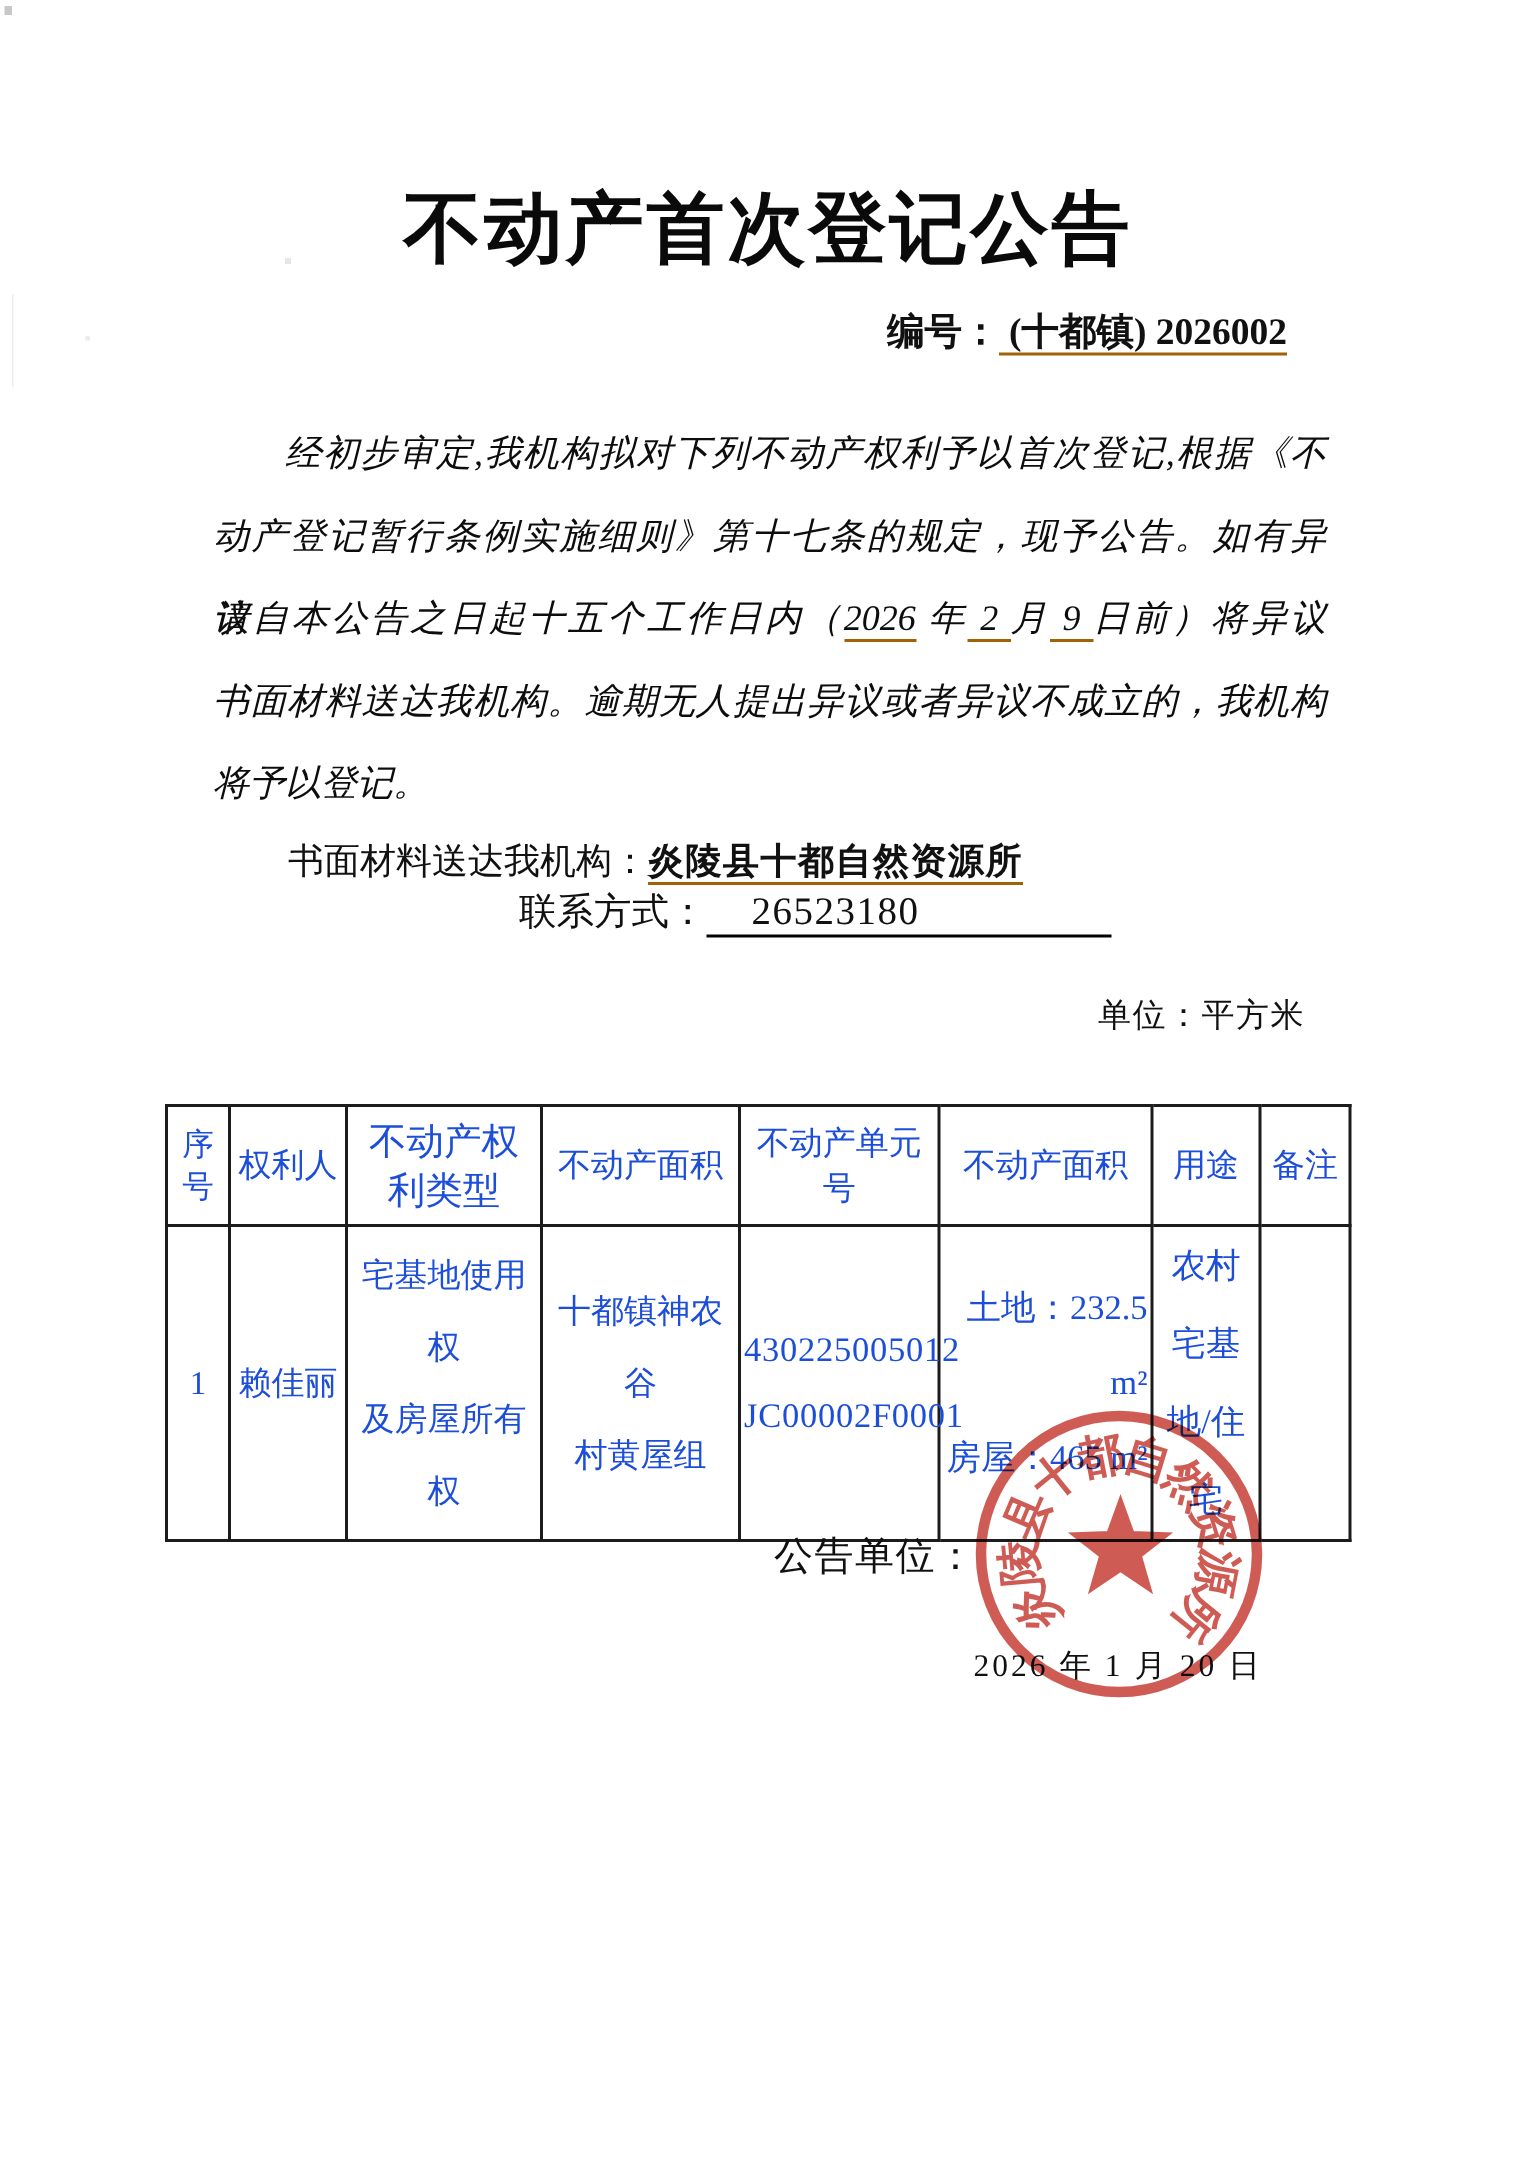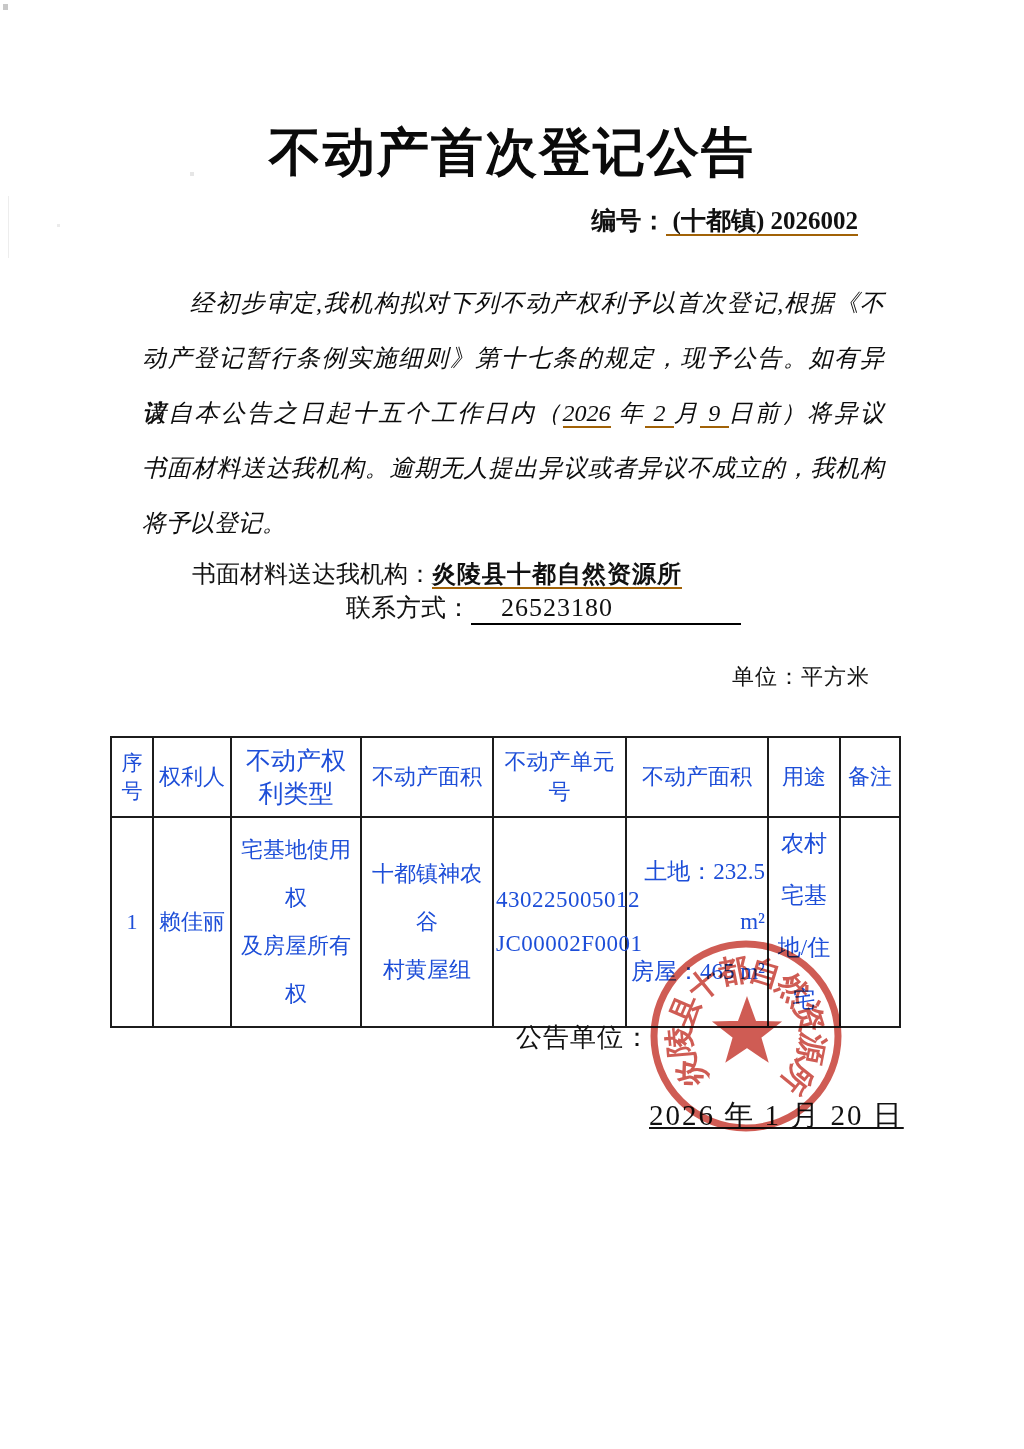--- a/index.html
+++ b/index.html
@@ -80,21 +80,21 @@
   .cell-area div{line-height:50px;font-size:23px;}
   .cell-usage div{line-height:52px;font-size:23px;}
 
   
   .announcer{
     position:absolute;left:516px;top:1020px;
     font-size:26px;letter-spacing:1px;
   }
   .date-line{
     position:absolute;left:649px;top:1096px;
-    font-size:29px;letter-spacing:2px;white-space:nowrap;text-decoration:underline;
+    font-size:21px;letter-spacing:2px;white-space:nowrap;
   }
 
   
   .seal{
     position:absolute;left:640px;top:930px;width:212px;height:212px;
     mix-blend-mode:multiply;opacity:0.88;
   }
   .seal svg{width:100%;height:100%;}
   .seal text{
     font-family:"Liberation Serif","DejaVu Serif",serif;

